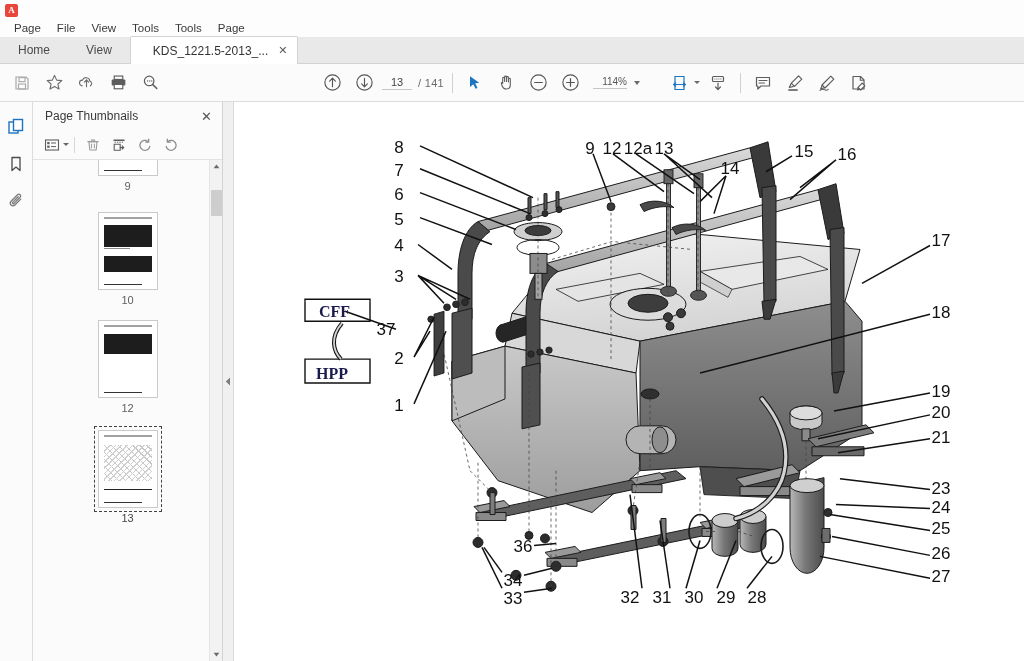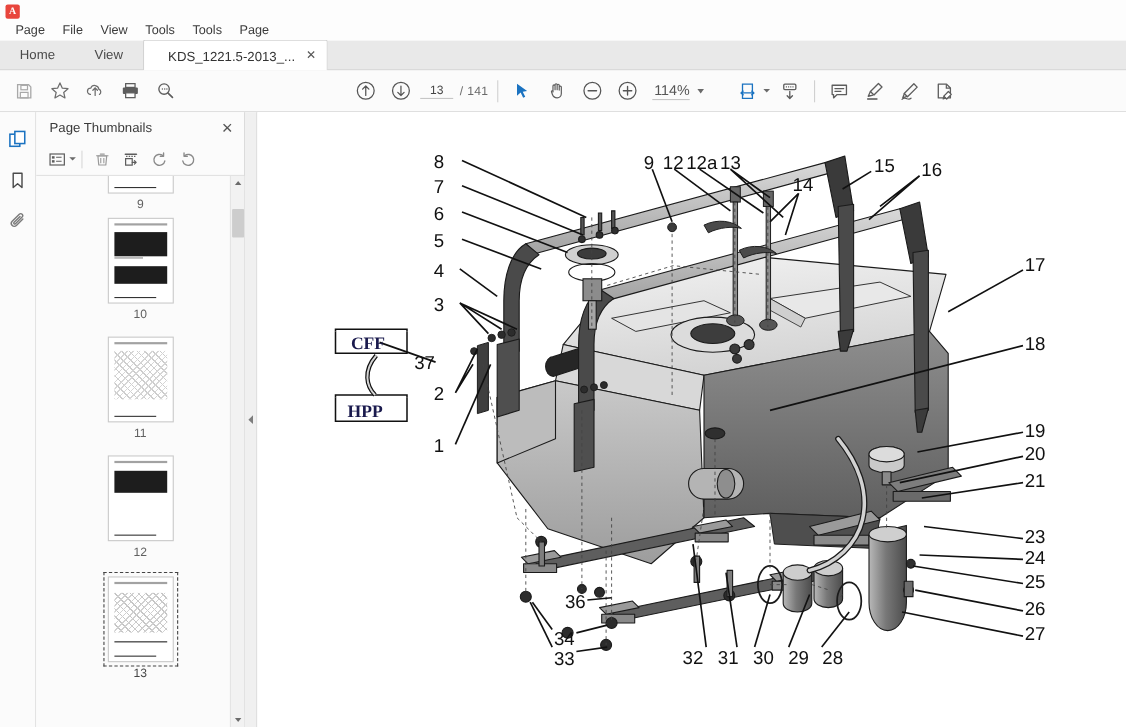--- a/index.html
+++ b/index.html
@@ -61,21 +61,21 @@
   .pagefield{
     display:flex;align-items:center;font-size:11px;color:#555;margin:0 2px;
   }
   .pagenum{
     width:30px;text-align:center;border:none;border-bottom:1px solid #c6c6c6;
     font-size:11px;color:#444;background:transparent;outline:none;
     font-family:"Liberation Sans",sans-serif;padding-bottom:1px;
   }
   .pagetotal{margin-left:6px;color:#6a6a6a;font-size:11px;letter-spacing:.3px;}
   .zoomfield{
-    display:flex;align-items:center;margin-left:6px;font-size:13px;color:#555;
+    display:flex;align-items:center;margin-left:6px;font-size:10px;color:#555;
   }
   .zoomval{
     border-bottom:1px solid #c6c6c6;min-width:34px;text-align:right;
     padding-bottom:1px;
   }
   .caret{
     width:0;height:0;border-left:3.5px solid transparent;border-right:3.5px solid transparent;
     border-top:4px solid #6a6a6a;margin-left:7px;
   }
   .caret.sm{border-left-width:3px;border-right-width:3px;border-top-width:3.5px;margin-left:3px;}
@@ -399,43 +399,33 @@
         <div class="thumb-wrap" style="margin-top:-62px">
           <div class="thumb">
             <div class="mini" style="display:flex;flex-direction:column">
 
               <div class="foot"></div>
             </div>
           </div>
           <div class="thumb-num">9</div>
         </div>
 
-        <div class="thumb-wrap" style="margin-top:6px">
+        <div class="thumb-wrap" style="margin-top:20px">
           <div class="thumb">
             <div class="mini" style="display:flex;flex-direction:column">
               <div class="hdr"></div>
               <div class="blk" style="height:22px;margin-top:2px"></div>
               <div class="ln" style="width:55%"></div>
               <div class="blk" style="height:16px;margin-top:5px"></div>
               <div class="foot"></div>
             </div>
           </div>
           <div class="thumb-num">10</div>
         </div>
 
-        <div class="thumb-wrap" style="margin-top:14px">
-          <div class="thumb">
-            <div class="mini" style="display:flex;flex-direction:column">
-              <div class="hdr"></div>
-              <div class="dwg" style="height:44px;margin-top:2px;opacity:.75"></div>
-              <div class="foot"></div>
-            </div>
-          </div>
-          <div class="thumb-num">11</div>
-        </div>
 
         <div class="thumb-wrap" style="margin-top:14px">
           <div class="thumb">
             <div class="mini" style="display:flex;flex-direction:column">
               <div class="hdr"></div>
               <div class="blk" style="height:20px;margin-top:3px"></div>
               <div class="foot"></div>
             </div>
           </div>
           <div class="thumb-num">12</div>

